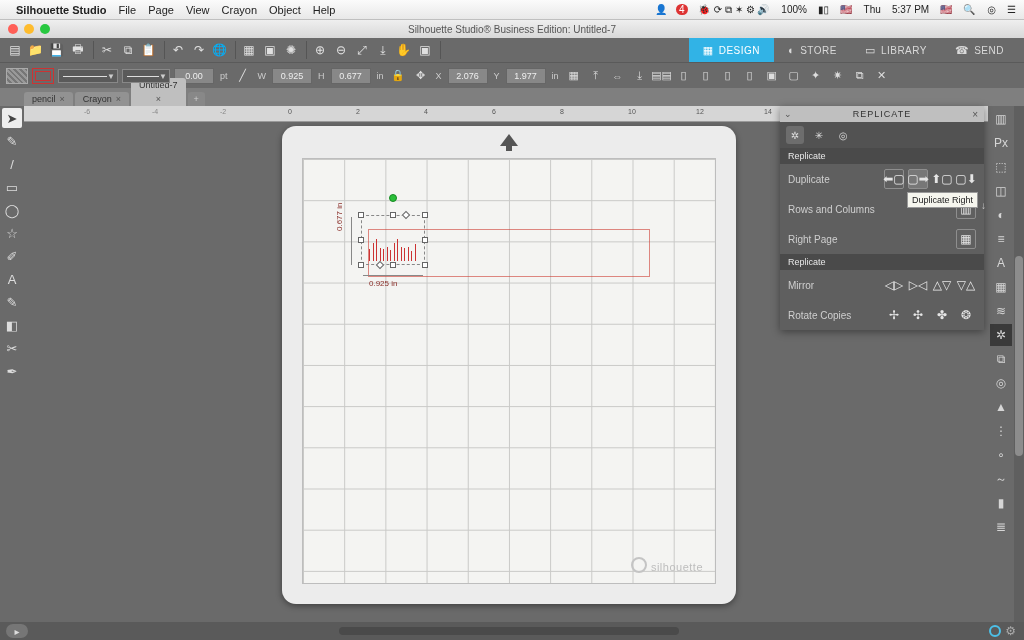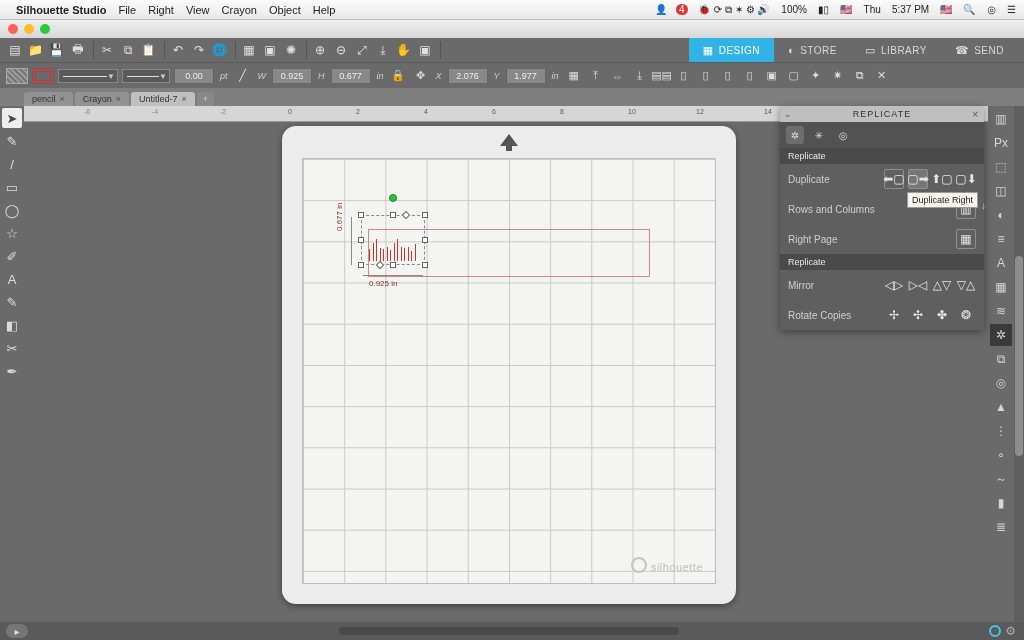--- a/index.html
+++ b/index.html
@@ -31,26 +31,26 @@
 
   .toolbar2{height:26px;background:#6a6a6a; display:flex;align-items:center; padding:0 6px; gap:4px; border-top:1px solid #5a5a5a;}
   .swatch{width:22px;height:16px;border:1px solid #aaa;}
   .swatch.hatch{background:repeating-linear-gradient(45deg,#999,#999 2px,#777 2px,#777 4px);}
   .swatch.red{border:1px solid #c33; background:transparent; position:relative;}
   .swatch.red::after{content:"";position:absolute;inset:2px;border:1px solid #c33;}
   .line-sel{width:60px;height:14px; background:#5a5a5a;border:1px solid #888;position:relative;}
   .line-sel::after{content:"";position:absolute;left:4px;right:10px;top:50%;height:1px;background:#ddd}
   .dd-caret{position:absolute;right:2px;top:2px;font-size:8px;color:#ccc}
   .numfield{width:40px;height:16px;background:#888;color:#eee;font-size:9px;border:1px solid #666;display:flex;align-items:center;justify-content:center;}
-  .lbl{color:#ccc;font-size:9px;margin:0 2px;font-style:italic;}
+  .lbl{color:#ccc;font-size:9px;margin:0 2px;}
   .iconbox{width:18px;height:18px;display:flex;align-items:center;justify-content:center;color:#ddd;font-size:11px;}
 
   .tabstrip{height:18px; background:#7f7f7f;display:flex;align-items:flex-end;padding-left:24px;font-size:9px;}
   .doc-tab{background:#929292;color:#333;padding:2px 8px;border-radius:3px 3px 0 0;margin-right:2px;display:flex;align-items:center;gap:4px;}
-  .doc-tab.active{background:#bfbfbf;}
+  .doc-tab.active{background:#bfbfbf;flex-direction:column;}
   .doc-tab .x{font-size:9px;color:#555}
   .doc-tab.add{background:#888;color:#ccc;padding:2px 6px;}
 
   
   .workspace{position:absolute; top:106px; left:0; right:0; bottom:18px; background:#6a6a6a; display:flex;}
   .left-tools{width:24px;background:#6a6a6a;display:flex;flex-direction:column;align-items:center;padding-top:2px;gap:3px;}
   .left-tools .tico{width:20px;height:20px;color:#ddd;font-size:13px;display:flex;align-items:center;justify-content:center;}
   .left-tools .tico.sel{background:#eee;color:#444;border-radius:2px;}
   .coord-box{font-size:7px;background:#d6d6d6;color:#444;padding:1px 2px;position:absolute;top:0;left:26px;display:flex;gap:1px;}
   .coord-box span{border:1px solid #aaa;padding:0 1px;}
@@ -117,21 +117,21 @@
   .statusbar .circ{width:12px;height:12px;border-radius:50%;border:2px solid #4cc0e8;margin-right:4px;}
   .statusbar .gear{color:#aaa;margin-right:8px;font-size:12px;}
 </style>
 </head>
 <body>
 
 <div class="mac-menubar">
   <span class="apple"></span>
   <b class="mitem">Silhouette Studio</b>
   <span class="mitem">File</span>
-  <span class="mitem">Right</span>
+  <span class="mitem">Page</span>
   <span class="mitem">View</span>
   <span class="mitem">Crayon</span>
   <span class="mitem">Object</span>
   <span class="mitem">Help</span>
   <span class="spacer"></span>
   <span class="right">
     <span>👤<span class="notif-badge">4</span></span>
     <span>🐞 ⟳ ⧉ ✶ ⚙︎ 🔊</span>
     <span>100%</span>
     <span>▮▯</span>
@@ -144,20 +144,21 @@
     <span>☰</span>
   </span>
 </div>
 
 <div class="win-title">
   <div class="traffic">
     <div class="dot r"></div>
     <div class="dot y"></div>
     <div class="dot g"></div>
   </div>
+  <div class="title">Silhouette Studio® Business Edition: Untitled-7</div>
 </div>
 
 <div class="toolbar1">
   <div class="group">
     <div class="tool-ico">▤</div>
     <div class="tool-ico">📁</div>
     <div class="tool-ico">💾</div>
     <div class="tool-ico">🖶</div>
   </div>
   <div class="group">

